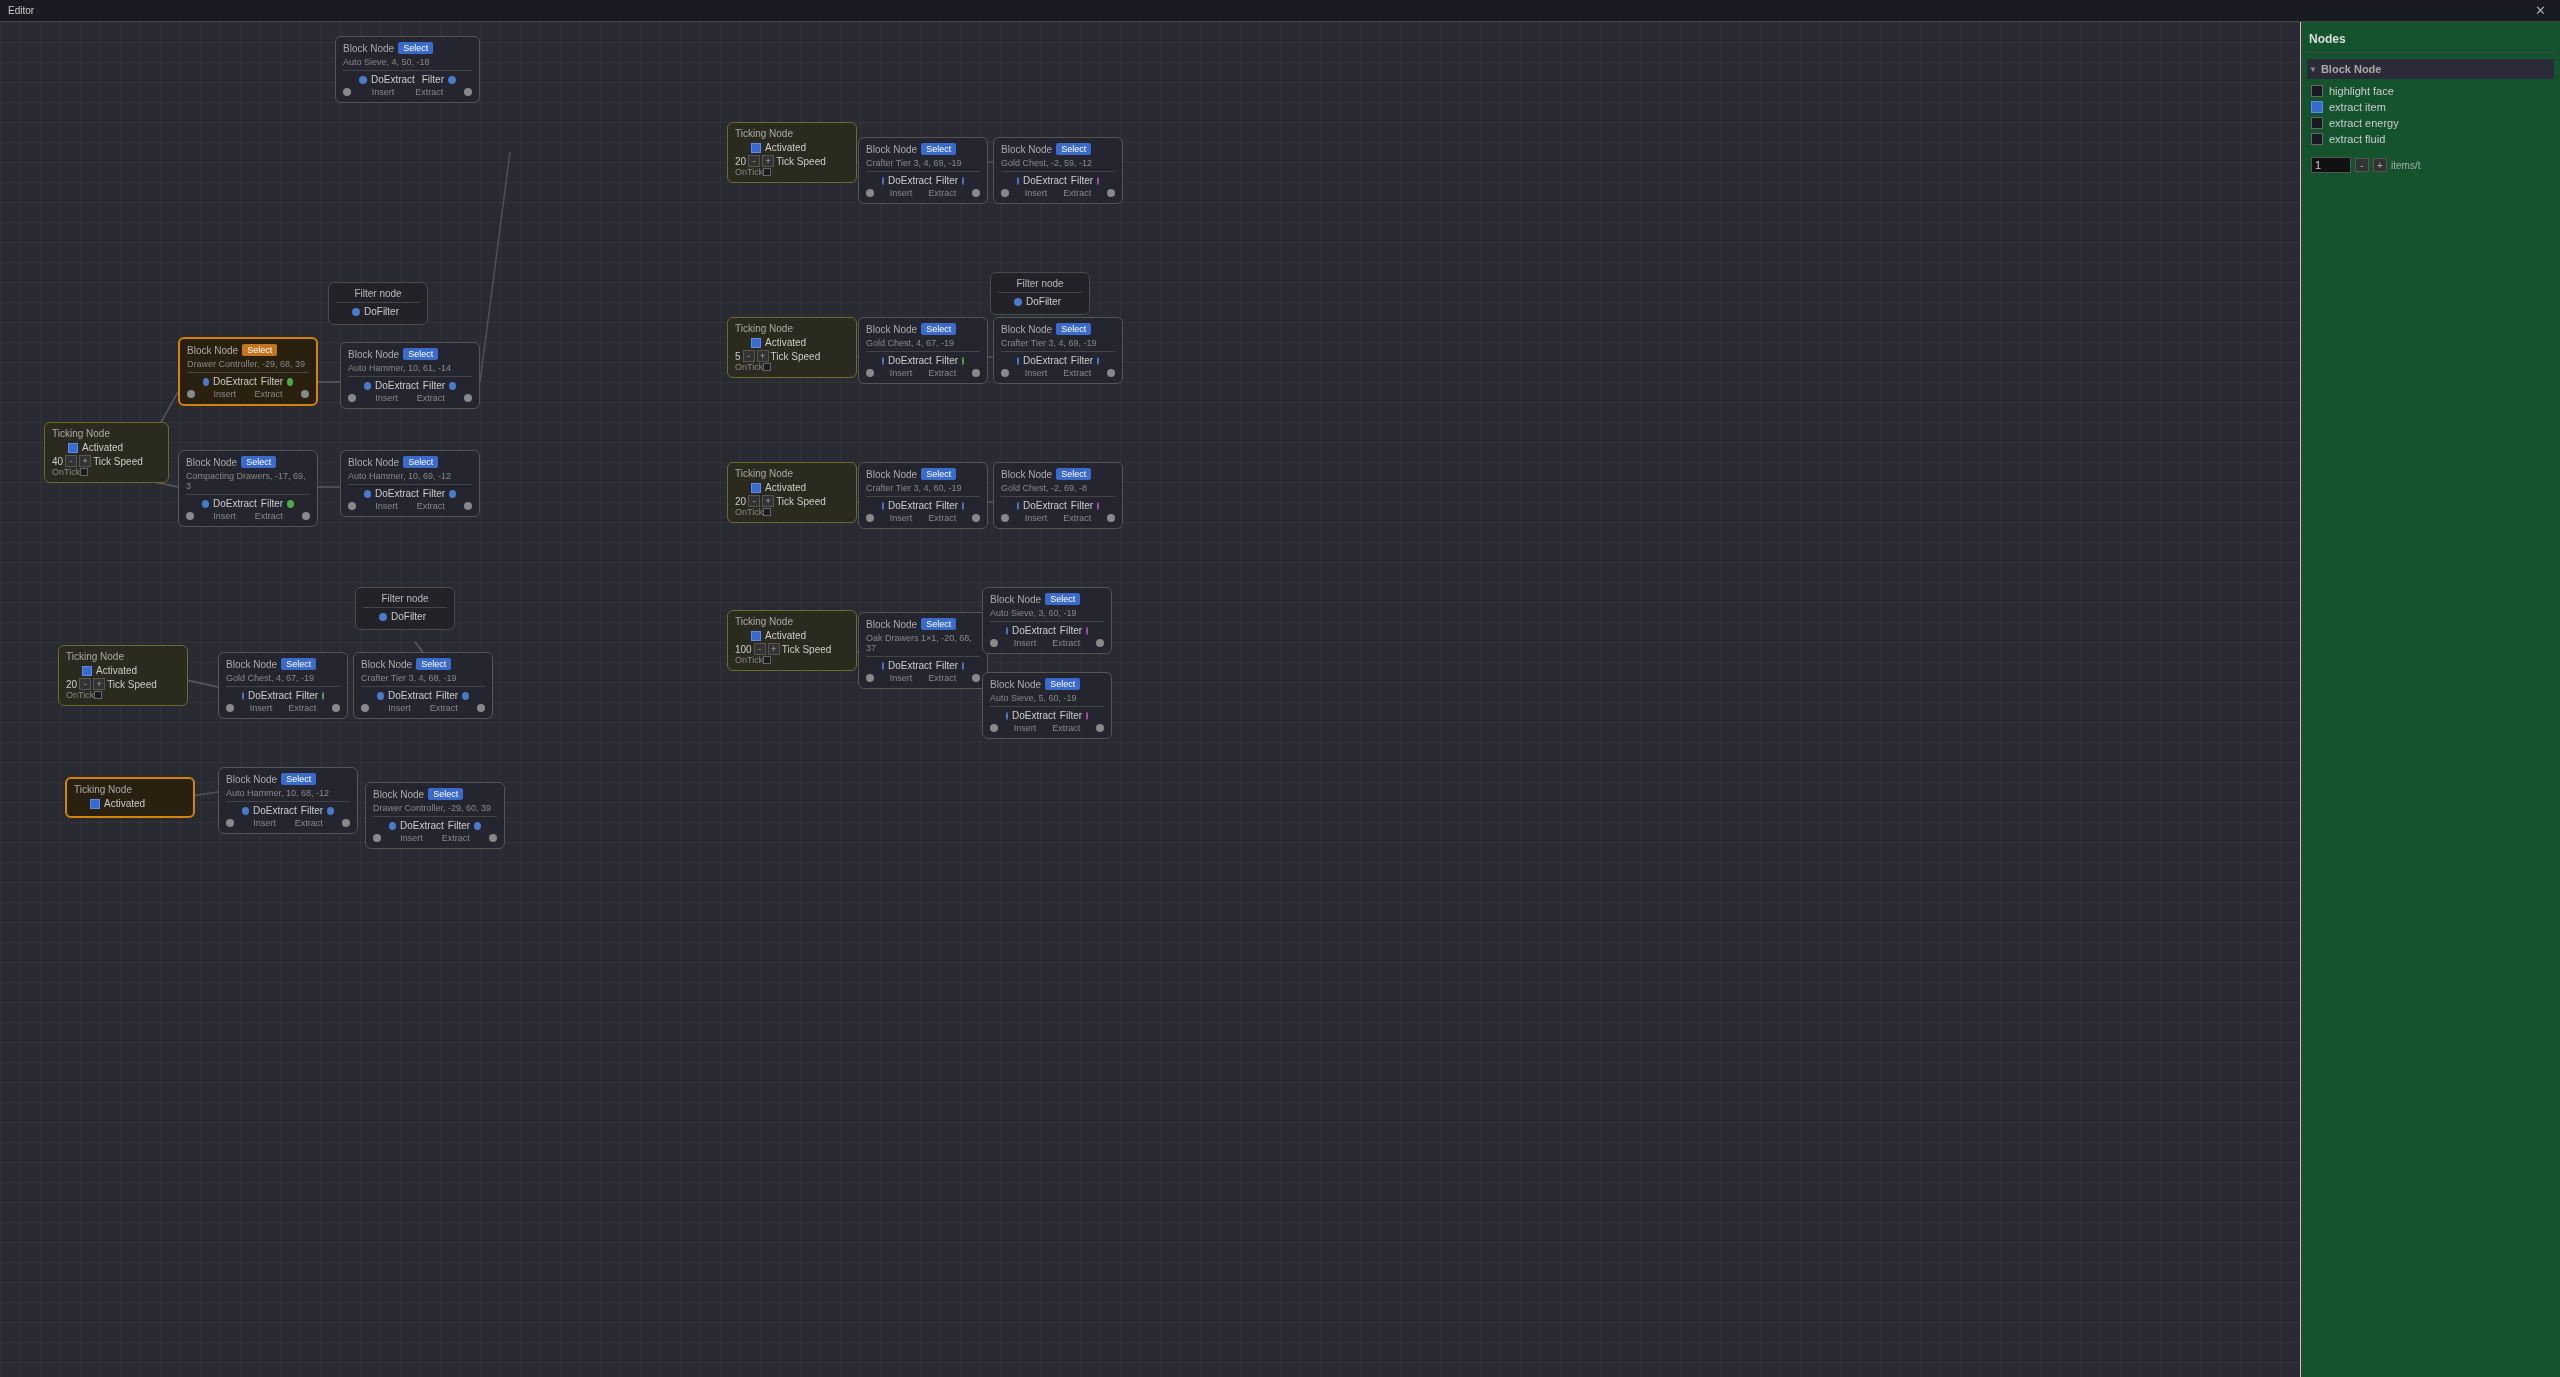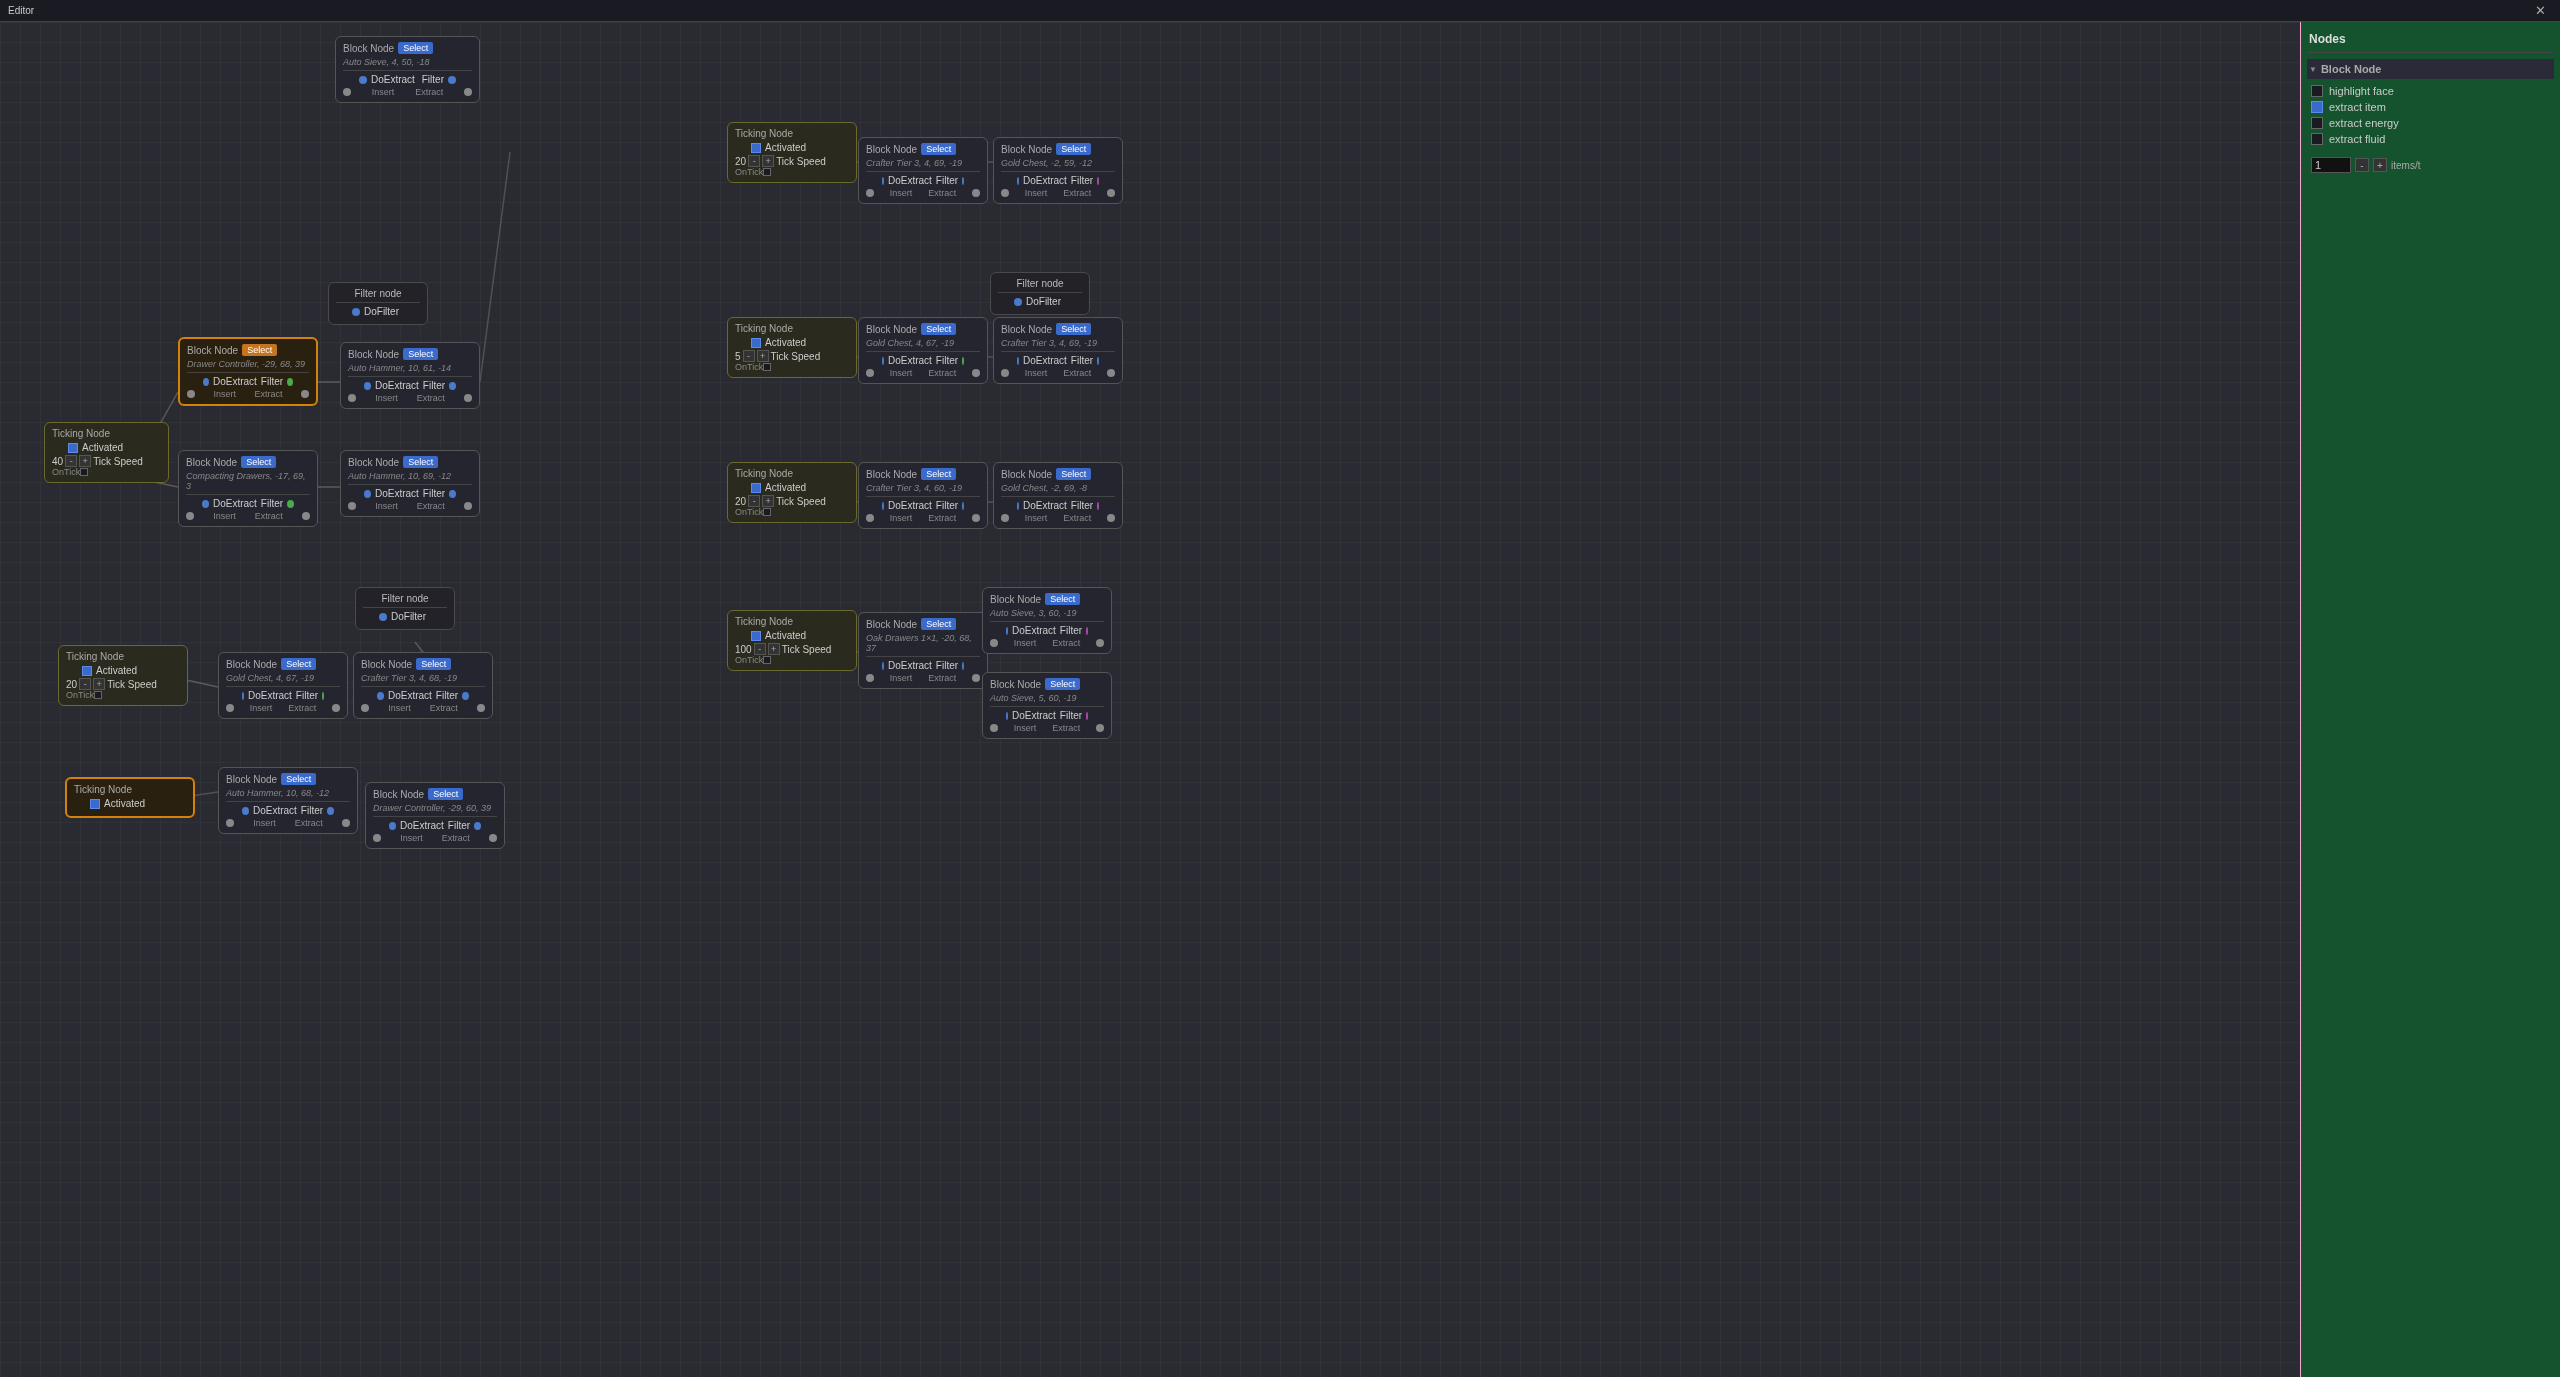--- a/index.html
+++ b/index.html
@@ -180,21 +180,20 @@
       border-radius: 2px;
       cursor: pointer;
     }
     .node-select-btn-orange {
       background: #c47520;
     }
     .node-coords {
       color: #888;
       font-size: 9px;
       margin-bottom: 3px;
-      font-style: italic;
     }
     .node-row {
       display: flex;
       align-items: center;
       gap: 4px;
       margin: 2px 16px;
     }
     .node-checkbox {
       width: 10px; height: 10px;
       border: 1px solid #666;

